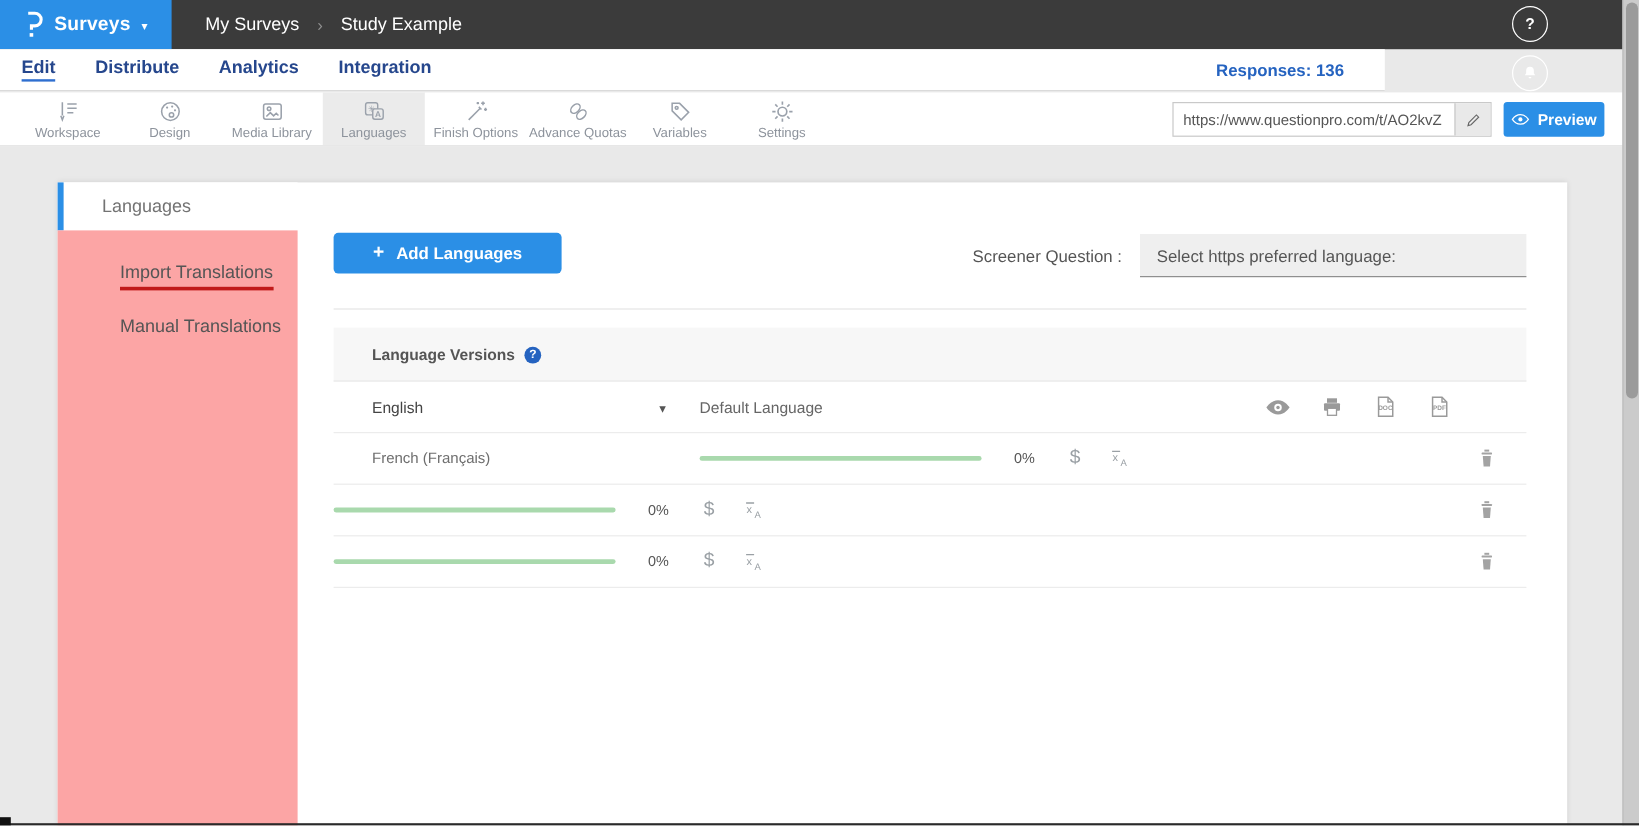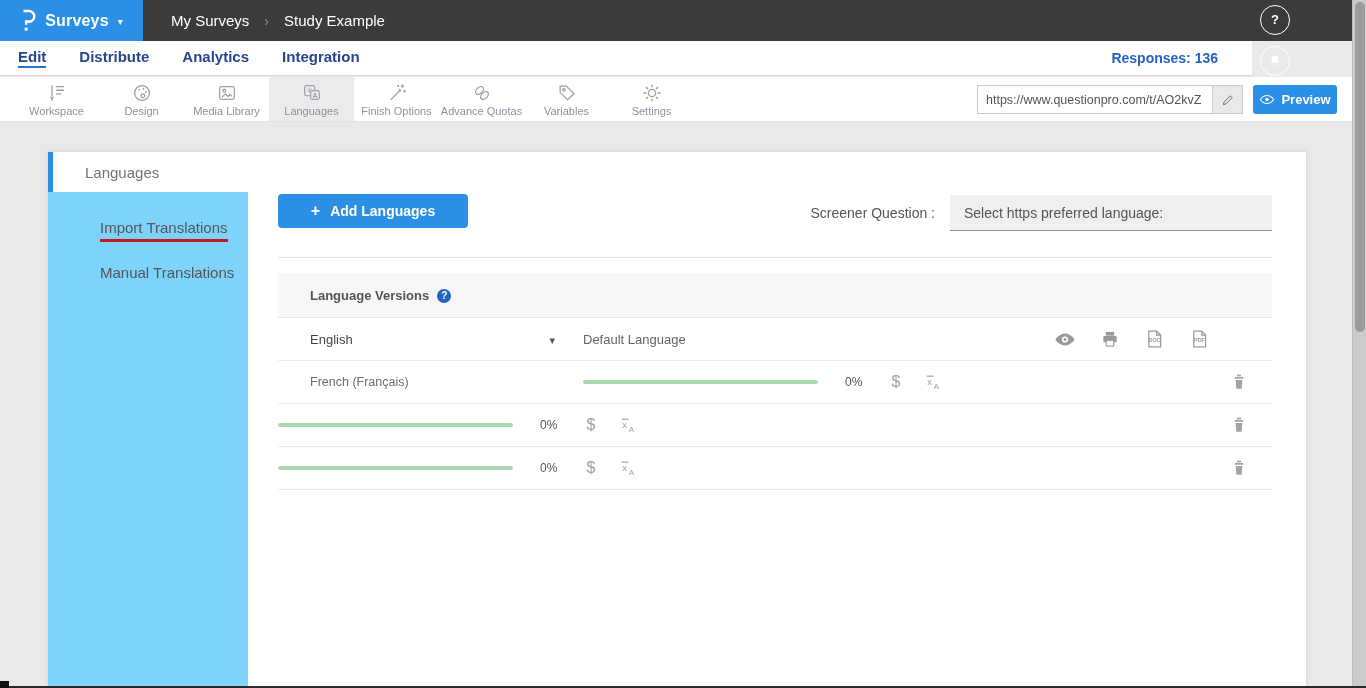--- a/index.html
+++ b/index.html
@@ -15,42 +15,42 @@
   .product-name { font-size:16px; font-weight:700; letter-spacing:.2px; }
   .menu-caret { font-size:10px; margin-top:2px; }
   .breadcrumb { margin-left:28px; display:flex; align-items:center; gap:15px; font-size:15px; }
   .crumb-parent { color:#ffffff; cursor:pointer; }
   .crumb-sep { color:#909090; font-size:14px; }
   .crumb-current { color:#fff; }
   .topbar-right { margin-left:auto; display:flex; align-items:center; gap:11px; padding-right:30px;flex-direction:column; }
   .circle-btn { width:30px; height:30px; border:1.6px solid #fff; border-radius:50%; display:flex; align-items:center; justify-content:center; color:#fff; font-weight:700; font-size:13px; cursor:pointer; flex:none; }
   .upgrade-btn { height:28px; padding:0 19px; background:#f7a41d; border-radius:14px; color:#fff; font-weight:700; font-size:13px; display:flex; align-items:center; cursor:pointer; }
   
-  .subnav { position:absolute; top:41px; left:0; width:1252px; height:35px; background:#fff; border-bottom:1px solid #dadada; display:flex; align-items:center; }
+  .subnav { position:absolute; top:41px; left:0; width:1154px; height:35px; background:#fff; border-bottom:1px solid #dadada; display:flex; align-items:center; }
   .nav-tabs { display:flex; gap:33px; padding-left:18px; }
   .nav-tab { font-size:15px; font-weight:700; color:#26478d; cursor:pointer; padding-bottom:1px; }
   .nav-tab.active { border-bottom:2px solid #2f6fd0; }
   .responses { margin-left:auto; padding-right:34px; color:#2563c0; font-size:14px; font-weight:700; }
   
   .toolbar { position:absolute; top:77px; left:0; width:1366px; height:45px; background:#fff; border-bottom:1px solid #e2e2e2; }
   .tool-items { display:flex; padding-left:14px; height:44px; }
   .tool-item { width:85px; display:flex; flex-direction:column; align-items:center; justify-content:center; gap:1px; cursor:pointer; }
   .tool-item.active { background:#ebebeb; }
   .tool-icon { height:22px; display:flex; align-items:center; justify-content:center; color:#9aa1ab; }
   .tool-label { font-size:11px; color:#8d939c; white-space:nowrap; }
   .url-box { position:absolute; left:977px; top:8px; width:266px; height:29px; border:1px solid #c9c9c9; background:#fff; display:flex; }
   .url-input { border:0; outline:0; flex:1; font-size:12.5px; color:#555; padding:0 8px; font-family:inherit; background:transparent; min-width:0; }
   .url-edit-btn { width:30px; background:#e9e9e9; border-left:1px solid #c9c9c9; display:flex; align-items:center; justify-content:center; cursor:pointer; flex:none; }
   .preview-btn { position:absolute; left:1253px; top:8px; width:84px; height:29px; background:#2b8fe6; border-radius:3px; color:#fff; font-size:13px; font-weight:600; display:flex; align-items:center; justify-content:center; gap:6px; cursor:pointer; }
   
   .content { position:absolute; top:122px; left:0; width:1366px; height:566px; background:#e9e9e9; }
   .card { position:absolute; left:48px; top:30px; width:1258px; bottom:0; background:#fff; box-shadow:0 0 5px rgba(0,0,0,.10); display:flex; }
   .side { width:200px; display:flex; flex-direction:column; flex:none; }
   .side-title { height:40px; background:#fff; border-left:5px solid #2b8fe6; display:flex; align-items:center; padding-left:32px; color:#737373; font-size:15px; }
-  .side-list { flex:1; background:#7dd3fc; padding-top:16px; }
+  .side-list { flex:1; background:#fca5a5; padding-top:16px; }
   .side-item { padding:11px 10px 11px 52px; font-size:15px; color:#555; cursor:pointer; }
   .side-item .active-underline { display:inline-block; border-bottom:3px solid #c11a1a; padding-bottom:3px; }
   .main { flex:1; position:relative; }
   .add-btn { position:absolute; left:30px; top:42px; width:190px; height:34px; background:#2b8fe6; border-radius:4px; color:#fff; font-size:14px; font-weight:600; display:flex; align-items:center; justify-content:center; gap:10px; cursor:pointer; }
   .add-plus { font-size:16px; font-weight:700; }
   .screener-label { position:absolute; top:53px; right:371px; font-size:14px; color:#555; white-space:nowrap; }
   .screener-select { position:absolute; left:702px; top:43px; width:322px; height:36px; background:#efefef; border-bottom:1px solid #8f8f8f; display:flex; align-items:center; padding-left:14px; font-size:14px; color:#555; cursor:pointer; }
   .table { position:absolute; left:30px; top:105px; width:994px; }
   .table-topline { height:1px; background:#e5e5e5; margin-bottom:15px; }
   .thead { height:45px; background:#f7f7f7; border-bottom:1px solid #e8e8e8; display:flex; align-items:center; font-weight:700; font-size:13px; color:#555; }

